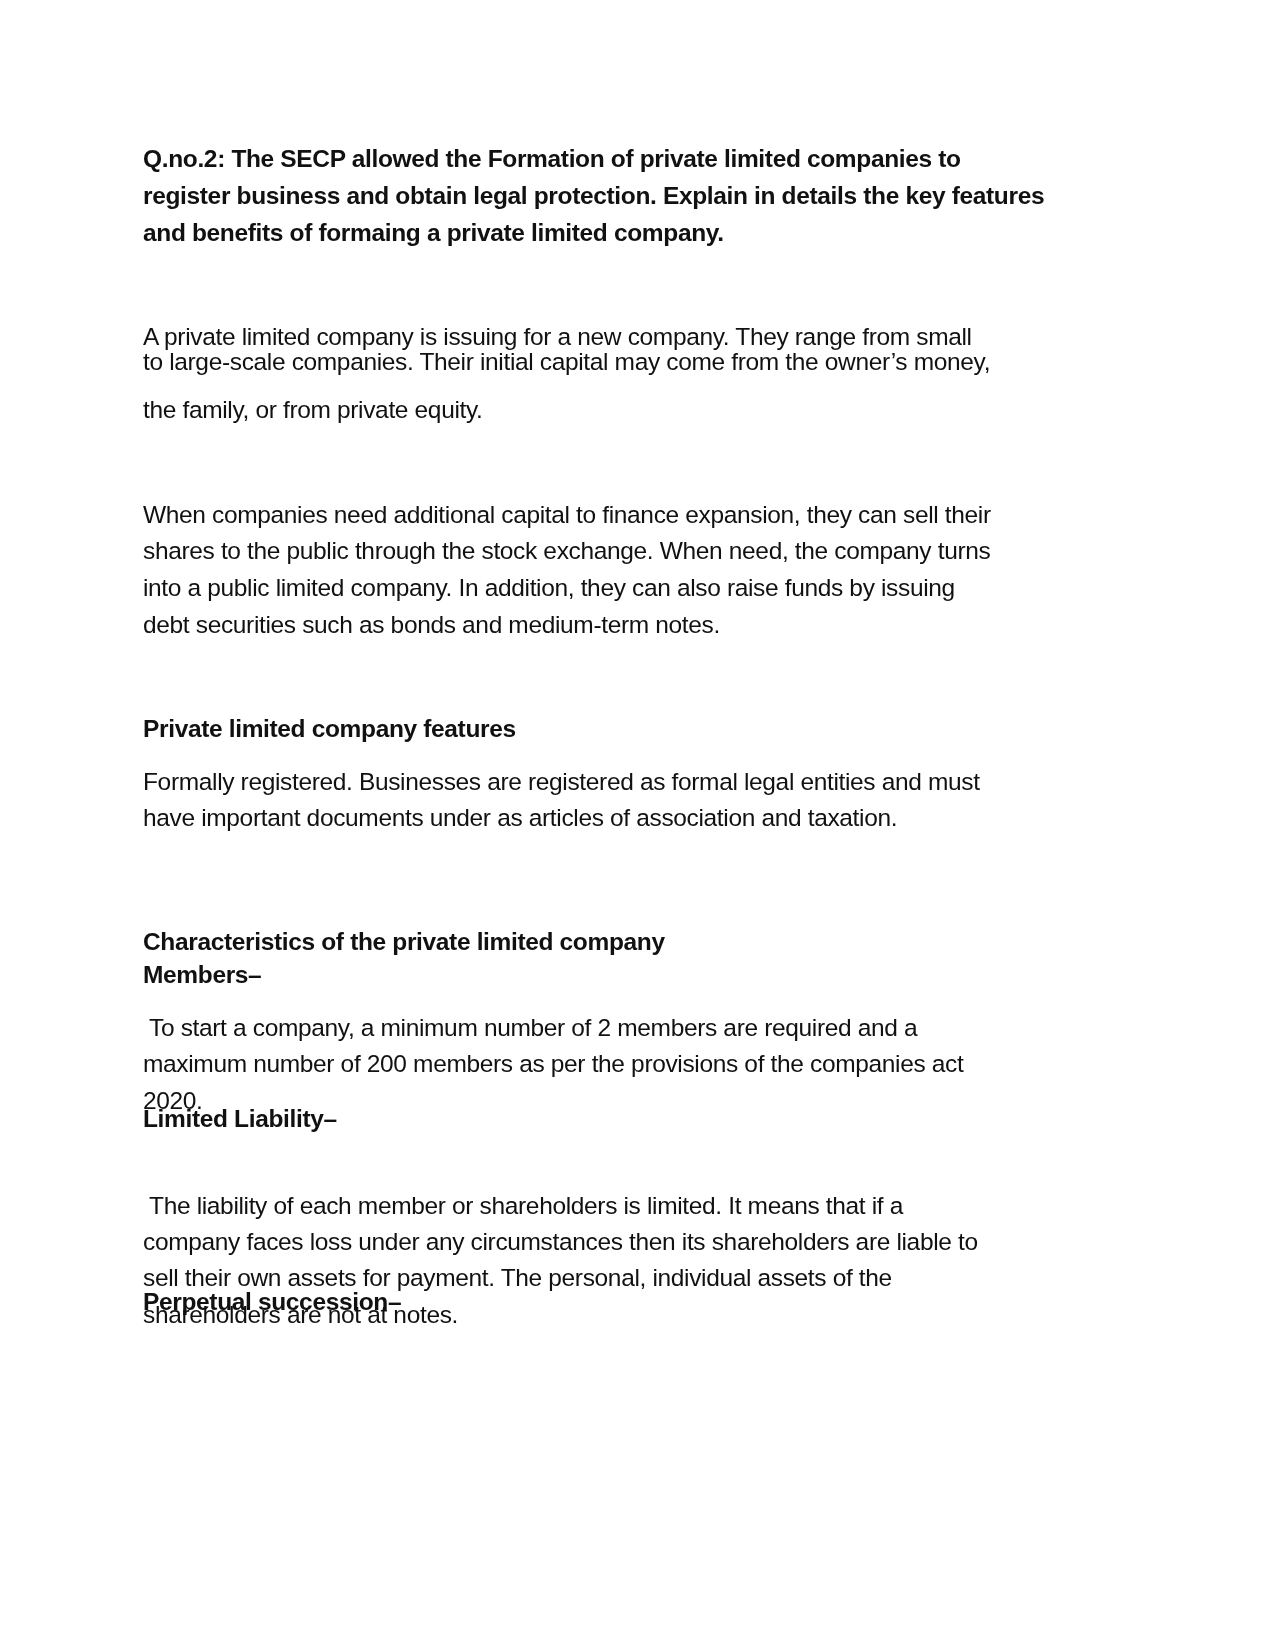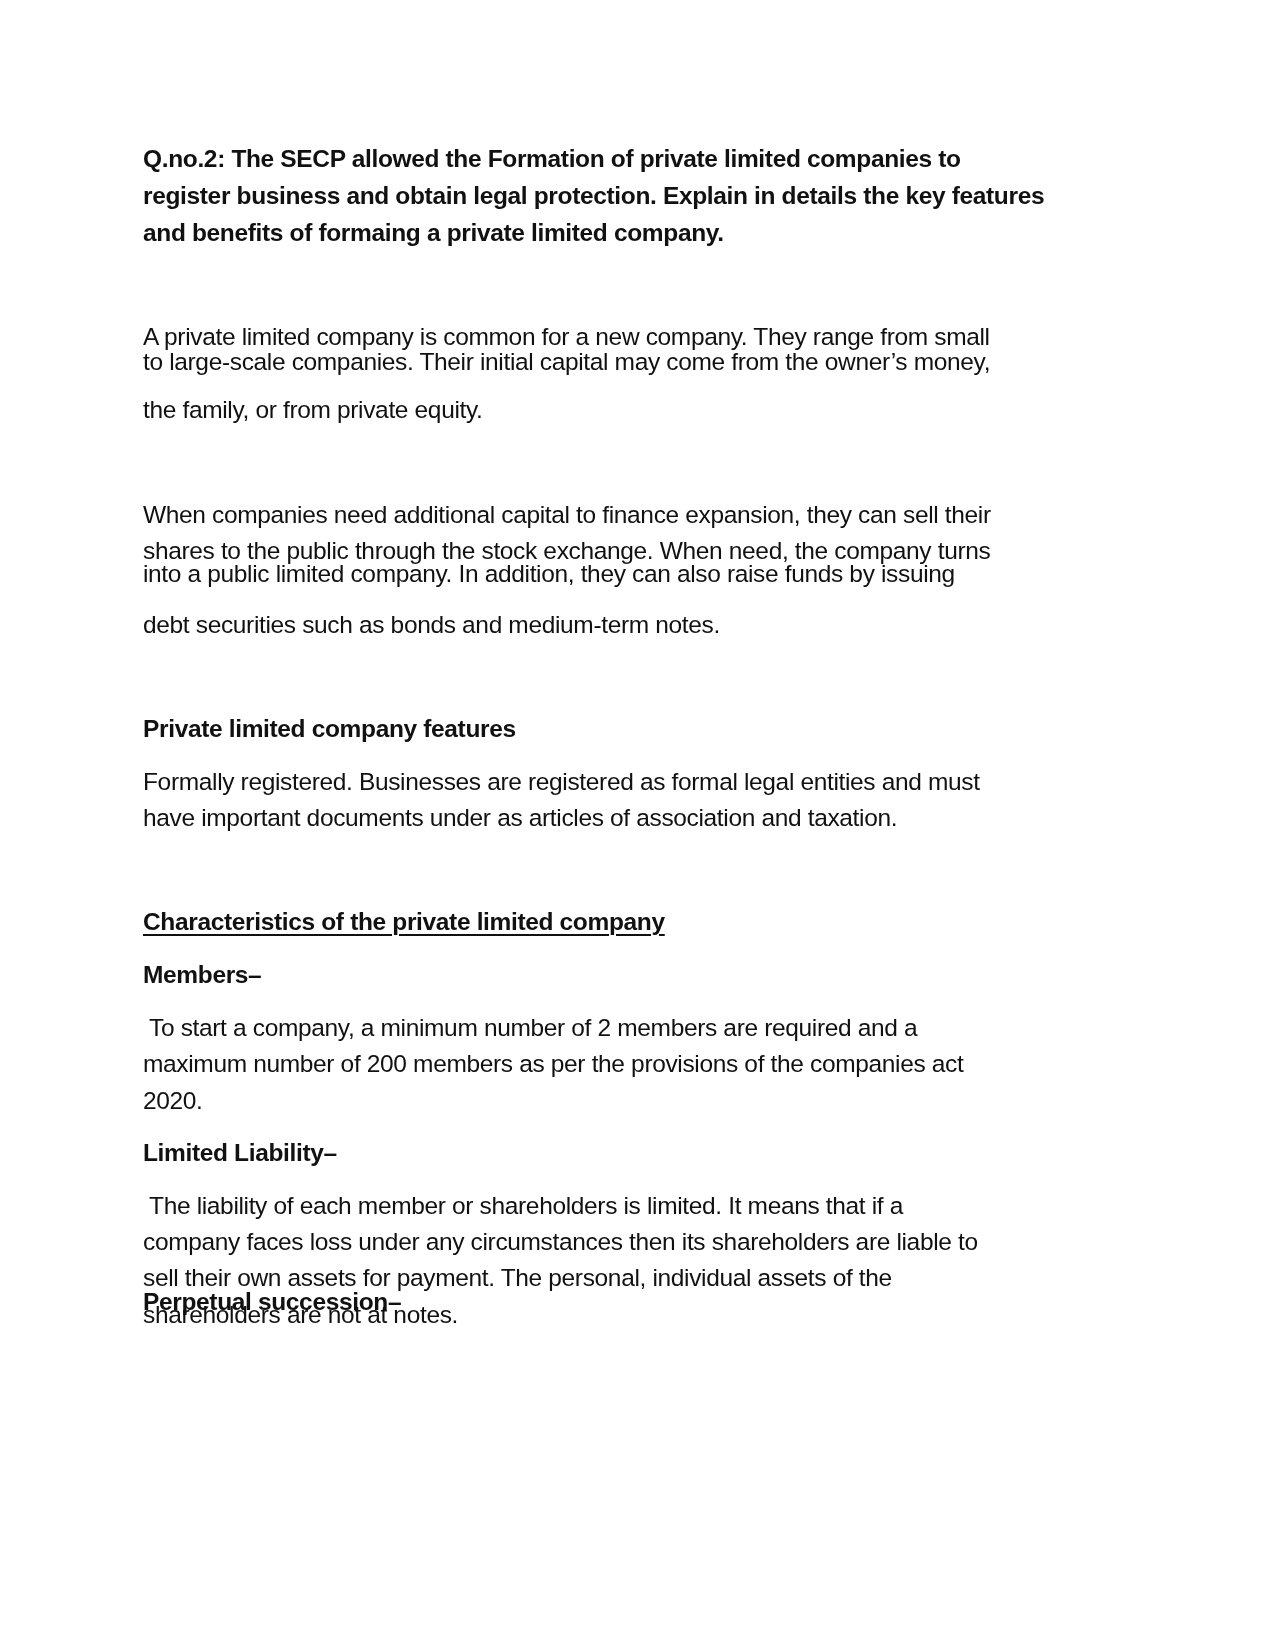--- a/index.html
+++ b/index.html
@@ -1,60 +1,60 @@
 <!DOCTYPE html>
 <html><head>
 <meta charset="utf-8">
 <style>
   html, body { margin: 0; padding: 0; background: #ffffff; }
   body { width: 1275px; height: 1650px; position: relative; overflow: hidden; }
   .page { position: absolute; left: 143px; top: 0; width: 930px; font-family: "Liberation Sans", sans-serif; color: #111; }
   .line { position: absolute; left: 0; white-space: nowrap; font-size: 24.5px; letter-spacing: -0.35px; }
   .b { font-weight: bold; }
-  .u { text-decoration: underline; text-decoration-thickness: 2px; text-underline-offset: 4px; }
+  .u { text-decoration-thickness: 2px; text-underline-offset: 4px; margin-top: 20px; }
 </style>
 </head>
 <body>
 
 <div class="page">
   <div>
     <div class="line b" style="top:145px">Q.no.2: The SECP allowed the Formation of private limited companies to</div>
     <div class="line b" style="top:182px">register business and obtain legal protection. Explain in details the key features</div>
     <div class="line b" style="top:219px">and benefits of formaing a private limited company.</div>
   </div>
 
   <div>
-    <div class="line" style="top:323px">A private limited company is common for a new company. They range from small</div>
+    <div class="line" style="top:323px">A private limited company is issuing for a new company. They range from small</div>
     <div class="line" style="top:348px">to large-scale companies. Their initial capital may come from the owner’s money,</div>
     <div class="line" style="top:396px">the family, or from private equity.</div>
   </div>
 
   <div>
     <div class="line" style="top:501px">When companies need additional capital to finance expansion, they can sell their</div>
     <div class="line" style="top:537px">shares to the public through the stock exchange. When need, the company turns</div>
-    <div class="line" style="top:560px">into a public limited company. In addition, they can also raise funds by issuing</div>
+    <div class="line" style="top:574px">into a public limited company. In addition, they can also raise funds by issuing</div>
     <div class="line" style="top:611px">debt securities such as bonds and medium-term notes.</div>
   </div>
 
   <div class="line b" style="top:715px">Private limited company features</div>
   <div>
     <div class="line" style="top:768px">Formally registered. Businesses are registered as formal legal entities and must</div>
     <div class="line" style="top:804px">have important documents under as articles of association and taxation.</div>
   </div>
 
   <div class="line b u" style="top:908px">Characteristics of the private limited company</div>
 
   <div class="line b" style="top:961px">Members–</div>
   <div>
     <div class="line" style="top:1014px;white-space:pre"> To start a company, a minimum number of 2 members are required and a</div>
     <div class="line" style="top:1050px">maximum number of 200 members as per the provisions of the companies act</div>
     <div class="line" style="top:1087px">2020.</div>
   </div>
 
-  <div class="line b" style="top:1139px">Limited Liability–</div>
+  <div class="line b" style="top:1105px">Limited Liability–</div>
   <div>
     <div class="line" style="top:1192px;white-space:pre"> The liability of each member or shareholders is limited. It means that if a</div>
     <div class="line" style="top:1228px">company faces loss under any circumstances then its shareholders are liable to</div>
     <div class="line" style="top:1264px">sell their own assets for payment. The personal, individual assets of the</div>
     <div class="line" style="top:1301px">shareholders are not at notes.</div>
   </div>
 
   <div class="line b" style="top:1288px">Perpetual succession–</div>
 </div>
 

